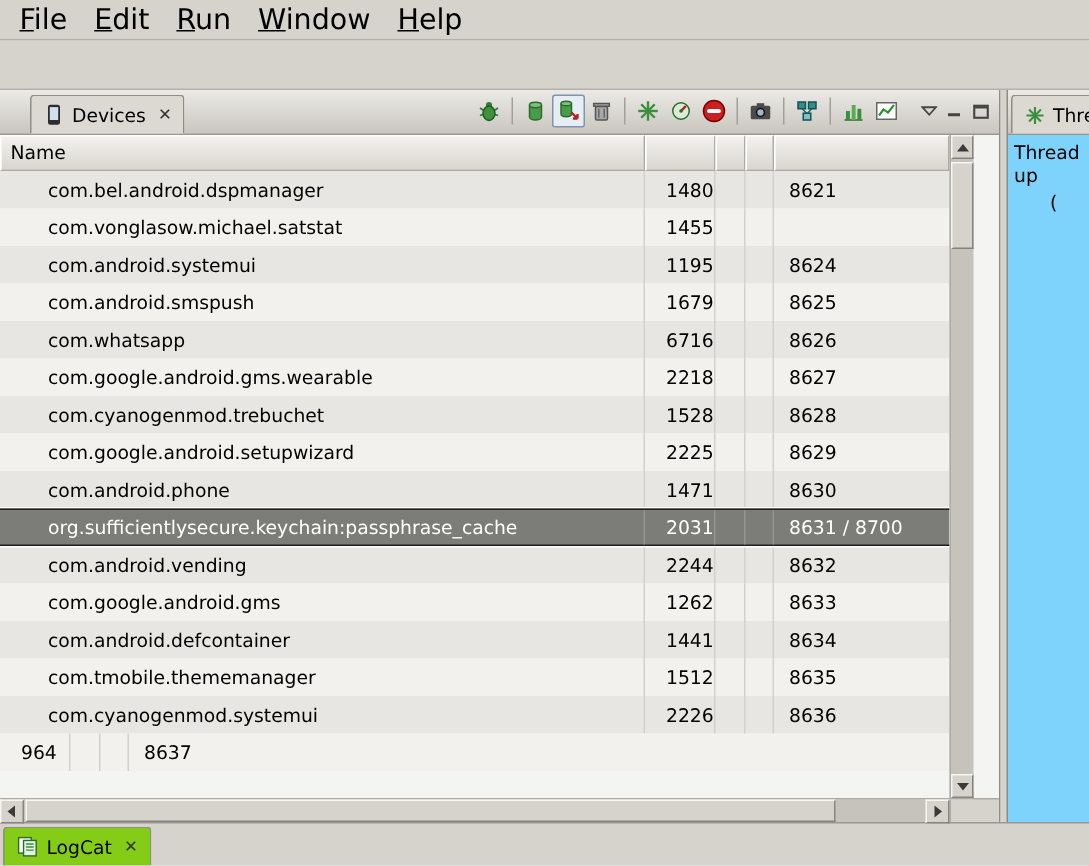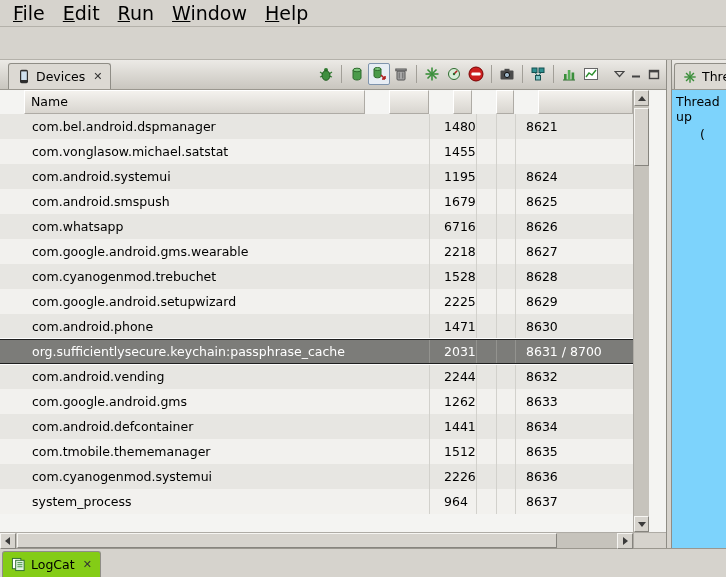--- a/index.html
+++ b/index.html
@@ -38,21 +38,21 @@
   .tb-sep { width:1px; height:18px; background:#a29f98; margin:0 4px; }
   .win-controls { display:flex; align-items:center; margin-left:12px; gap:6px; }
 
   
   .table-area { flex:1; display:flex; background:#f4f4f2; overflow:hidden; }
   .dtable { width:633px; display:flex; flex-direction:column; }
   .thead { display:flex; height:24px; flex:0 0 24px; }
   .th { background:linear-gradient(#f4f2ee,#d8d5cf);
         border-top:1px solid #fff; border-left:1px solid #fff;
         border-right:1px solid #aeaba5; border-bottom:1px solid #aeaba5;
-        padding:3px 6px; overflow:hidden; white-space:nowrap;margin-left:24px; }
+        padding:3px 6px; overflow:hidden; white-space:nowrap; }
   .c-name { width:430px; } .c-pid { width:47px; } .c-x3 { width:20px; }
   .c-x4 { width:19px; }   .c-port { width:117px; }
 
   .tbody { flex:1; overflow:hidden; }
   .trow { display:flex; height:25px; align-items:stretch; }
   .trow:nth-child(odd)  { background:#e7e6e2; }
   .trow:nth-child(even) { background:#f2f1ee; }
   .cell { display:flex; align-items:center; overflow:hidden; white-space:nowrap;
           border-right:1px solid #d2d1cc; }
   .cell.name { width:430px; padding-left:32px; }
@@ -110,21 +110,21 @@
   <div class="menu-item">Help</div>
 </div>
 
 <div class="toolbar-strip"></div>
 
 <div class="main">
 
   <div class="left-panel">
 
     <div class="tab-header">
-      <div class="tab" style="margin-left:8px;">
+      <div class="tab" style="margin-left:20px;">
         <span>
           <svg width="14" height="15" viewBox="0 0 14 15">
               <rect x="3" y="0.8" width="8" height="13.4" rx="1.6" fill="#2e2e2e"></rect>
               <rect x="4.2" y="2.4" width="5.6" height="8.6" fill="#cfe0ee"></rect>
             </svg>
         </span>
         <span>Devices</span>
         <span class="tab-close">✕</span>
       </div>
 
@@ -351,21 +351,20 @@
               <div class="cell port">8635</div>
             </div>
             <div class="trow">
               <div class="cell name">com.cyanogenmod.systemui</div>
               <div class="cell pid">22265</div>
               <div class="cell x3"></div>
               <div class="cell x4"></div>
               <div class="cell port">8636</div>
             </div>
             <div class="trow">
-              <div class="cell name">system_process</div>
               <div class="cell pid">964</div>
               <div class="cell x3"></div>
               <div class="cell x4"></div>
               <div class="cell port">8637</div>
             </div>
           </div>
       </div>
 
       <div class="vscroll">
         <div class="sc-btn arr arr-up"></div>

